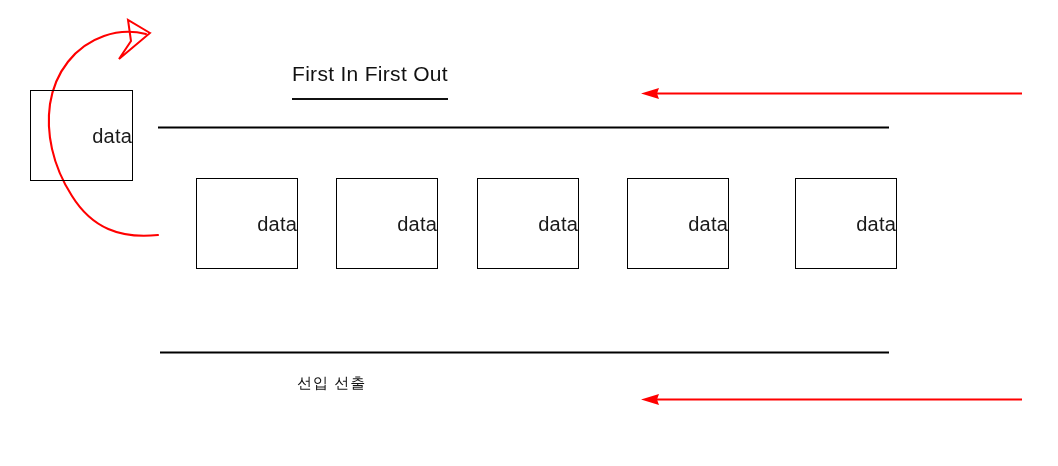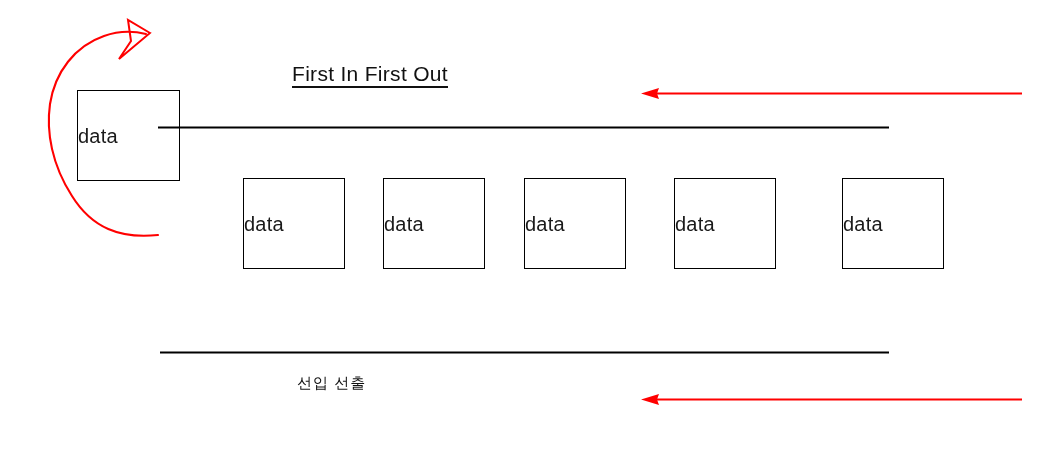--- a/index.html
+++ b/index.html
@@ -26,22 +26,21 @@
     pointer-events: none;
   }
   
   .data-box {
     position: absolute;
     box-sizing: border-box;
     border: 1px solid #000000;
     background: transparent;
     display: flex;
     align-items: center;
-    justify-content: flex-start;
-    margin-left: 47px;
+    justify-content: flex-end;
   }
   .data-box .box-label {
     font-size: 20px;
     color: #1a1a1a;
     line-height: 1;
     letter-spacing: 0.2px;
   }
   #box-standalone {
     left: 30px;
     top: 90px;
@@ -61,21 +60,21 @@
 
   
   #fifo-title {
     position: absolute;
     left: 292px;
     top: 62px;
     font-size: 21px;
     color: #111111;
     white-space: nowrap;
     border-bottom: 2px solid #111111;
-    padding-bottom: 0;
+    padding-bottom: 12px;
     letter-spacing: 0.3px;
   }
   
   #korean-caption {
     position: absolute;
     left: 297px;
     top: 374px;
     font-size: 15px;
     color: #111111;
     white-space: nowrap;

